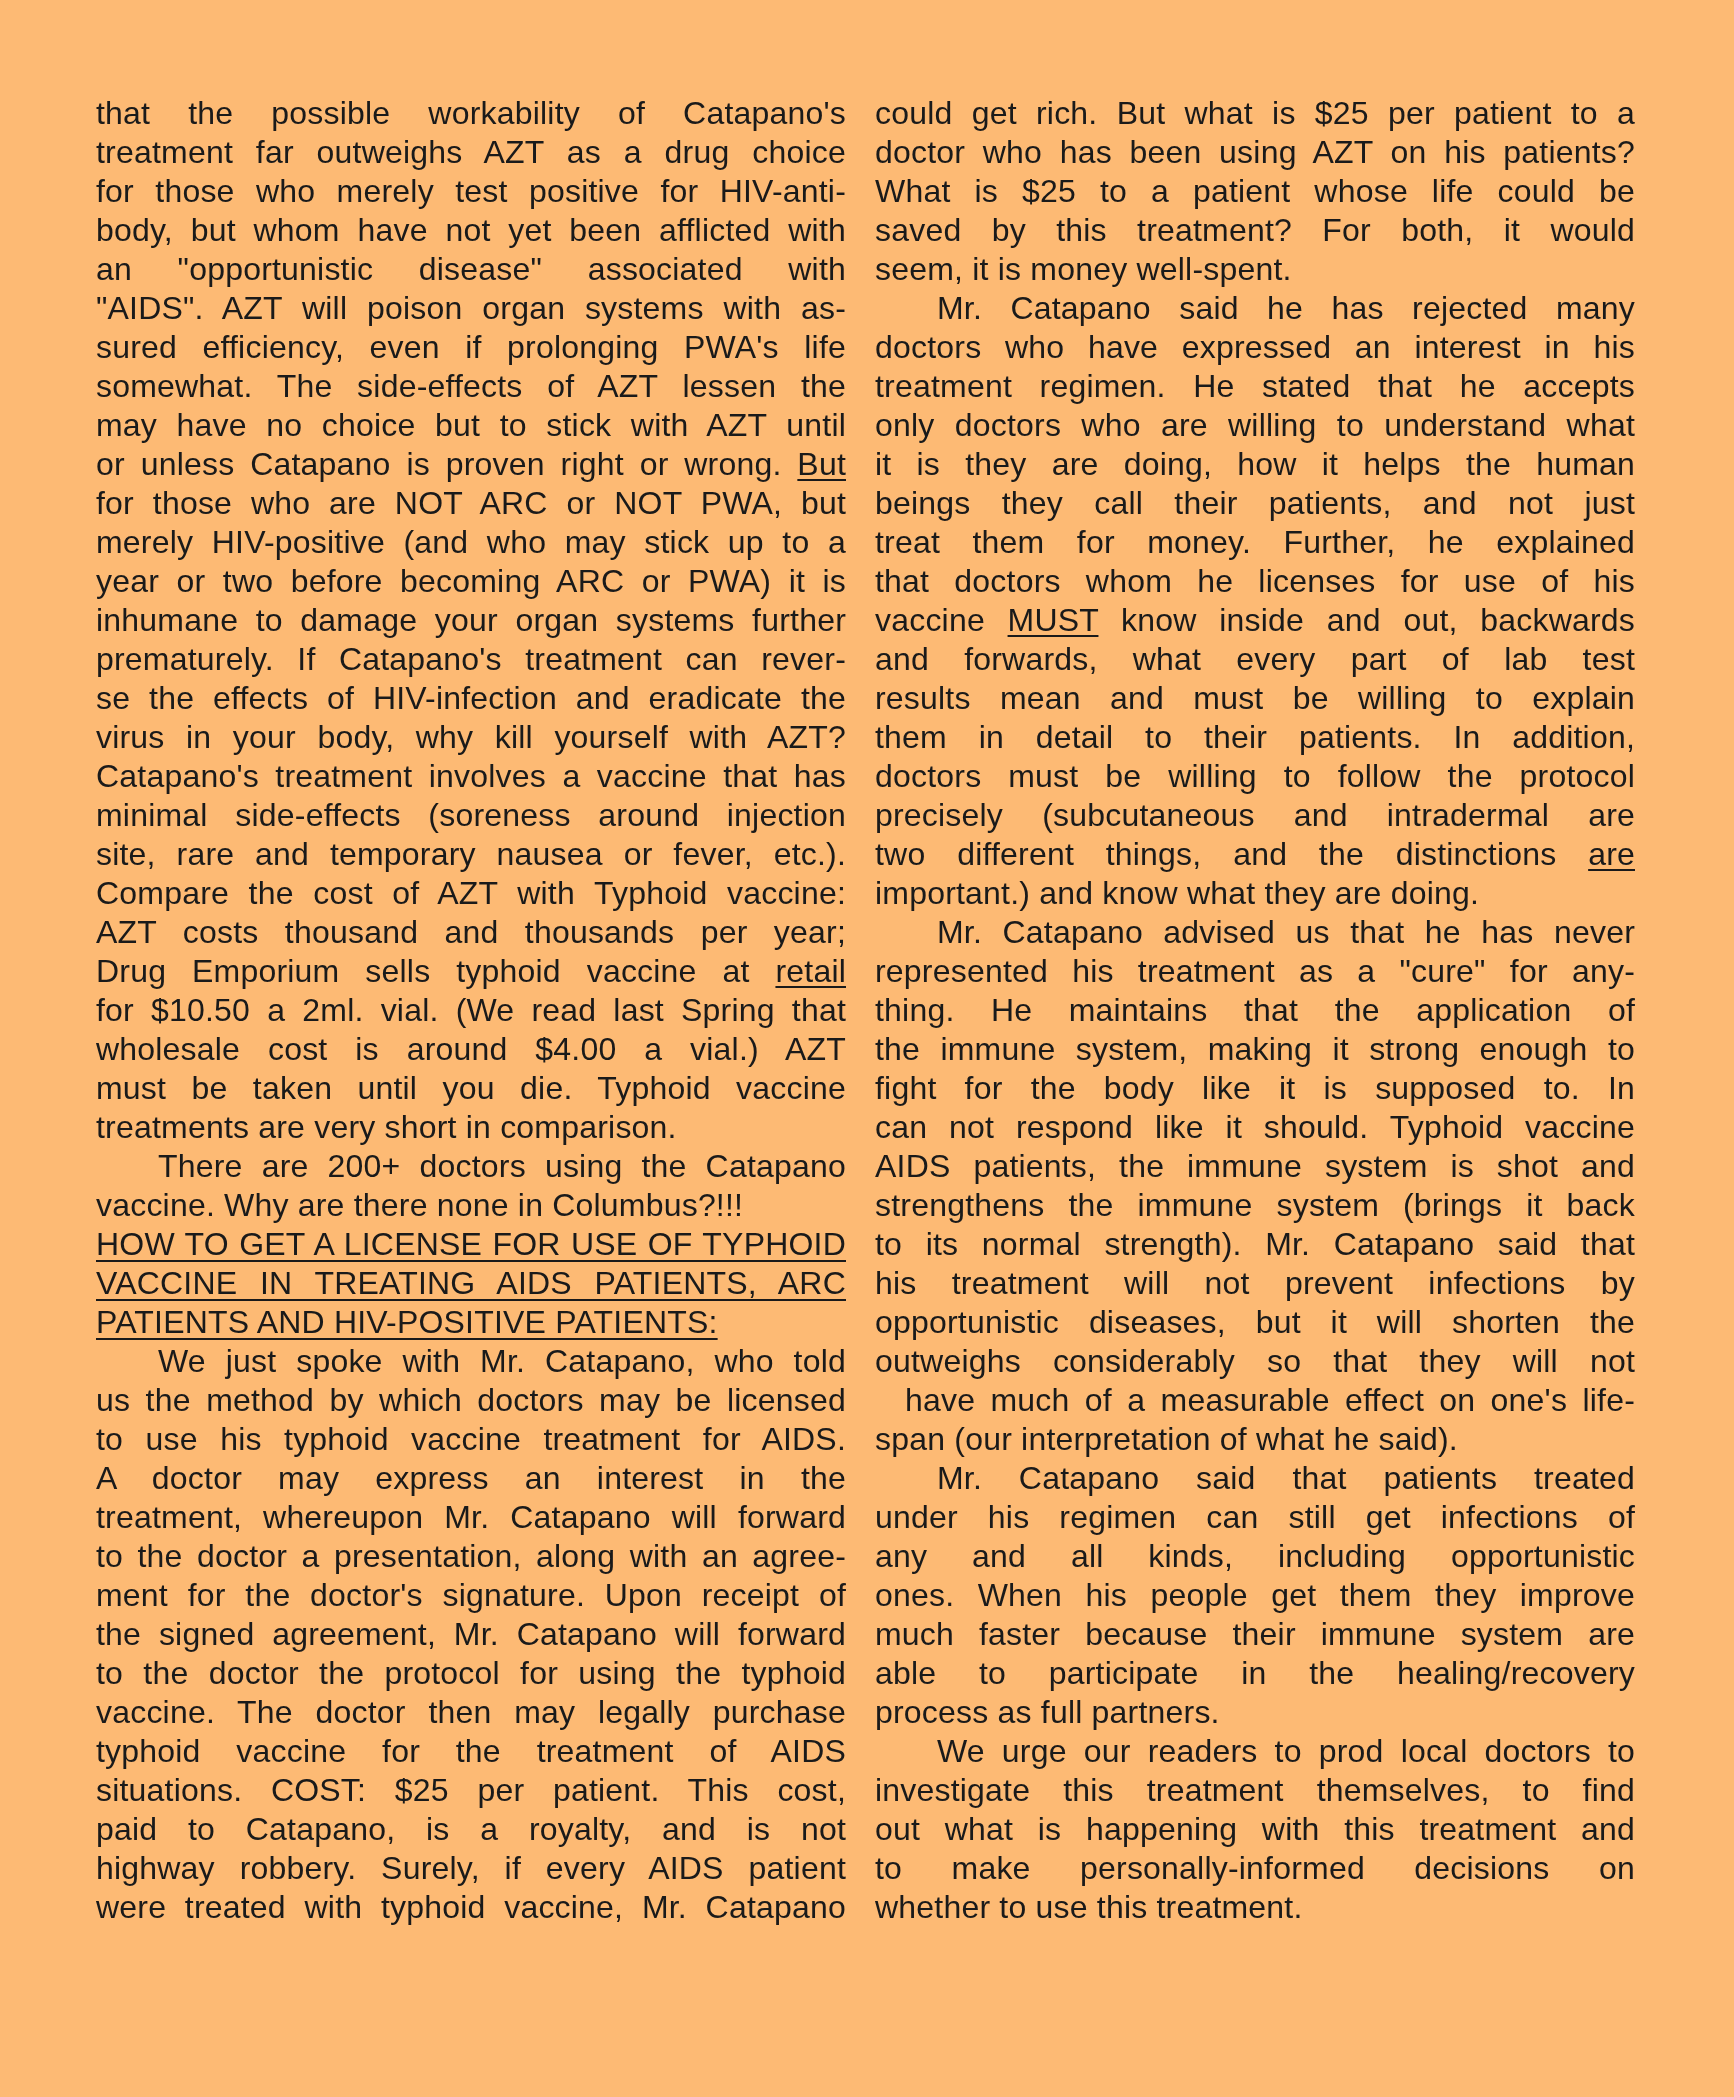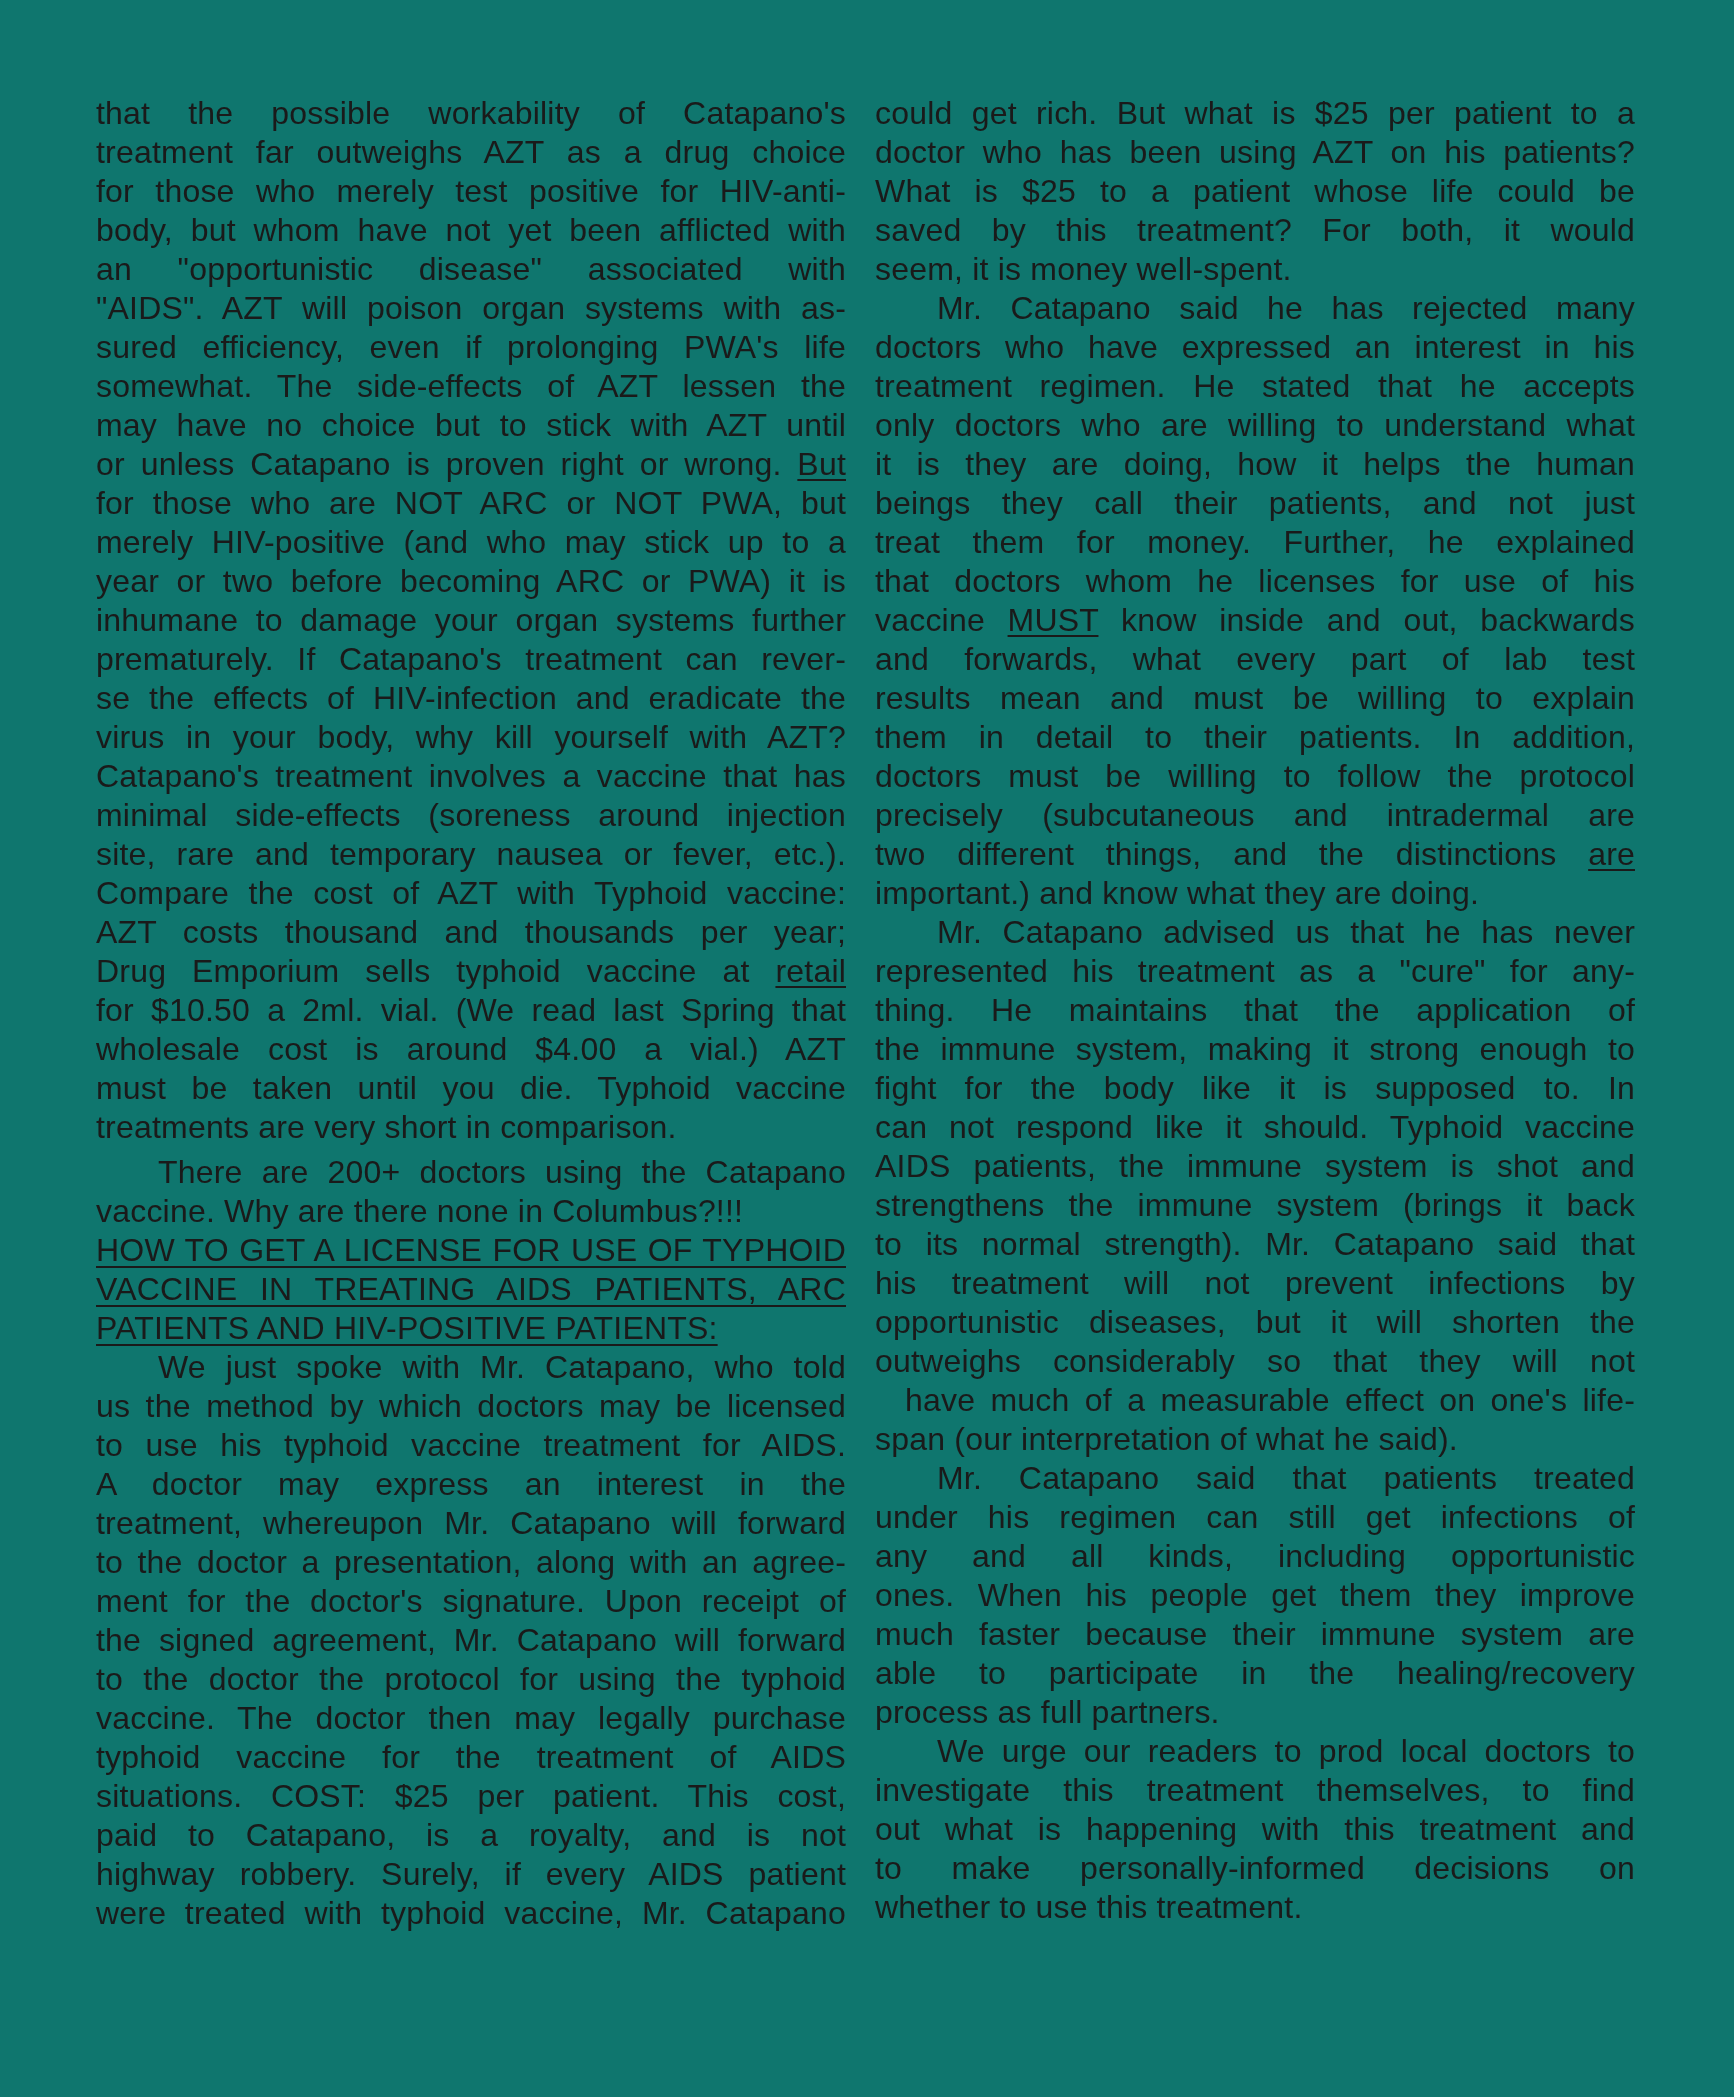--- a/index.html
+++ b/index.html
@@ -1,17 +1,17 @@
 <!DOCTYPE html>
 <html style="font-size:7.6px"><head>
 <meta charset="utf-8">
 <style>
   html, body { margin:0; padding:0; background:#ffffff; }
   body { width:1735px; height:2097px; position:relative; overflow:hidden; }
-  .page { position:absolute; left:0; top:0; width:1735px; height:2097px; background:#0f766e; }
+  .page { position:absolute; left:0; top:0; width:1735px; height:2097px; background:#fdba74; }
   .col { position:absolute; top:94px; }
   .col-left { left:96px; width:750px; }
   .col-right { left:875px; width:760px; }
   .line {
     display:block; height:39px; line-height:39px;
     font-family: "Liberation Sans", sans-serif;
     font-size:32px; color:#1a1a1a; white-space:nowrap;
     text-align:justify; text-align-last:justify;
     transform-origin:left center;
     letter-spacing:0.2px;
@@ -47,21 +47,21 @@
     <span class="line" style="display: block;">Catapano's treatment involves a vaccine that has</span>
     <span class="line" style="display: block;">minimal side-effects (soreness around injection</span>
     <span class="line" style="display: block;">site, rare and temporary nausea or fever, etc.).</span>
     <span class="line" style="display: block;">Compare the cost of AZT with Typhoid vaccine:</span>
     <span class="line" style="display: block;">AZT costs thousand and thousands per year;</span>
     <span class="line" style="display: block;"><span>Drug Emporium sells typhoid vaccine at </span><span class="u">retail</span></span>
     <span class="line" style="display: block;">for $10.50 a 2ml. vial. (We read last Spring that</span>
     <span class="line" style="display: block;">wholesale cost is around $4.00 a vial.) AZT</span>
     <span class="line" style="display: block;">must be taken until you die. Typhoid vaccine</span>
     <span class="line last" style="display: block;">treatments are very short in comparison.</span>
-    <span class="line indent" style="display: block; margin-top: 6px;">There are 200+ doctors using the Catapano</span>
+    <span class="line indent" style="display: block;">There are 200+ doctors using the Catapano</span>
     <span class="line last" style="display: block;">vaccine. Why are there none in Columbus?!!!</span>
     <span class="line head-line" style="display: block;">HOW TO GET A LICENSE FOR USE OF TYPHOID</span>
     <span class="line head-line" style="display: block;">VACCINE IN TREATING AIDS PATIENTS, ARC</span>
     <span class="line last head-line" style="display: block;">PATIENTS AND HIV-POSITIVE PATIENTS:</span>
     <span class="line indent" style="display: block;">We just spoke with Mr. Catapano, who told</span>
     <span class="line" style="display: block;">us the method by which doctors may be licensed</span>
     <span class="line" style="display: block;">to use his typhoid vaccine treatment for AIDS.</span>
     <span class="line" style="display: block;">A doctor may express an interest in the</span>
     <span class="line" style="display: block;">treatment, whereupon Mr. Catapano will forward</span>
     <span class="line" style="display: block;">to the doctor a presentation, along with an agree-</span>

